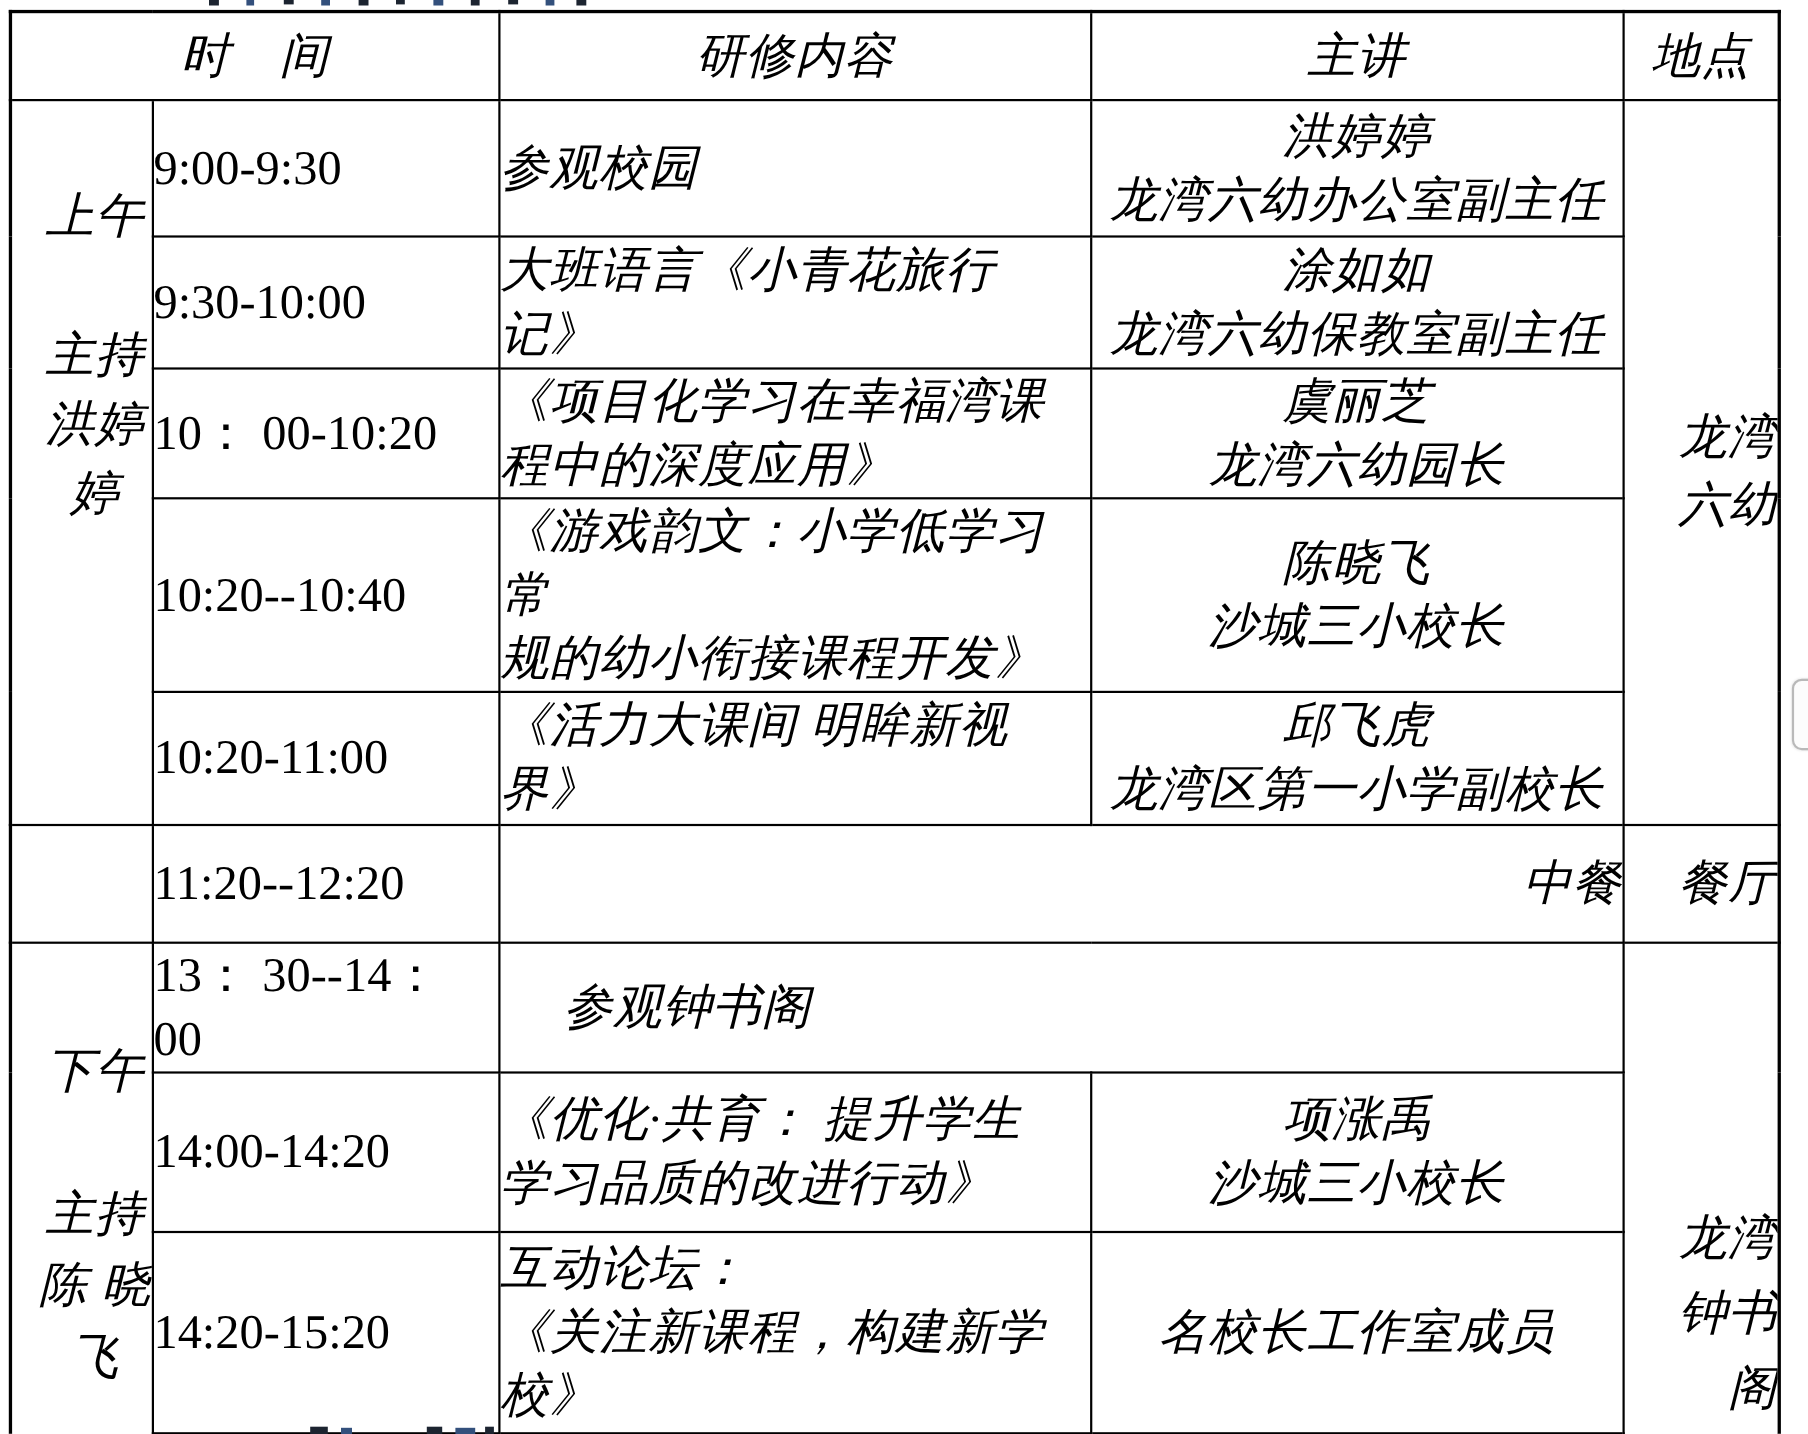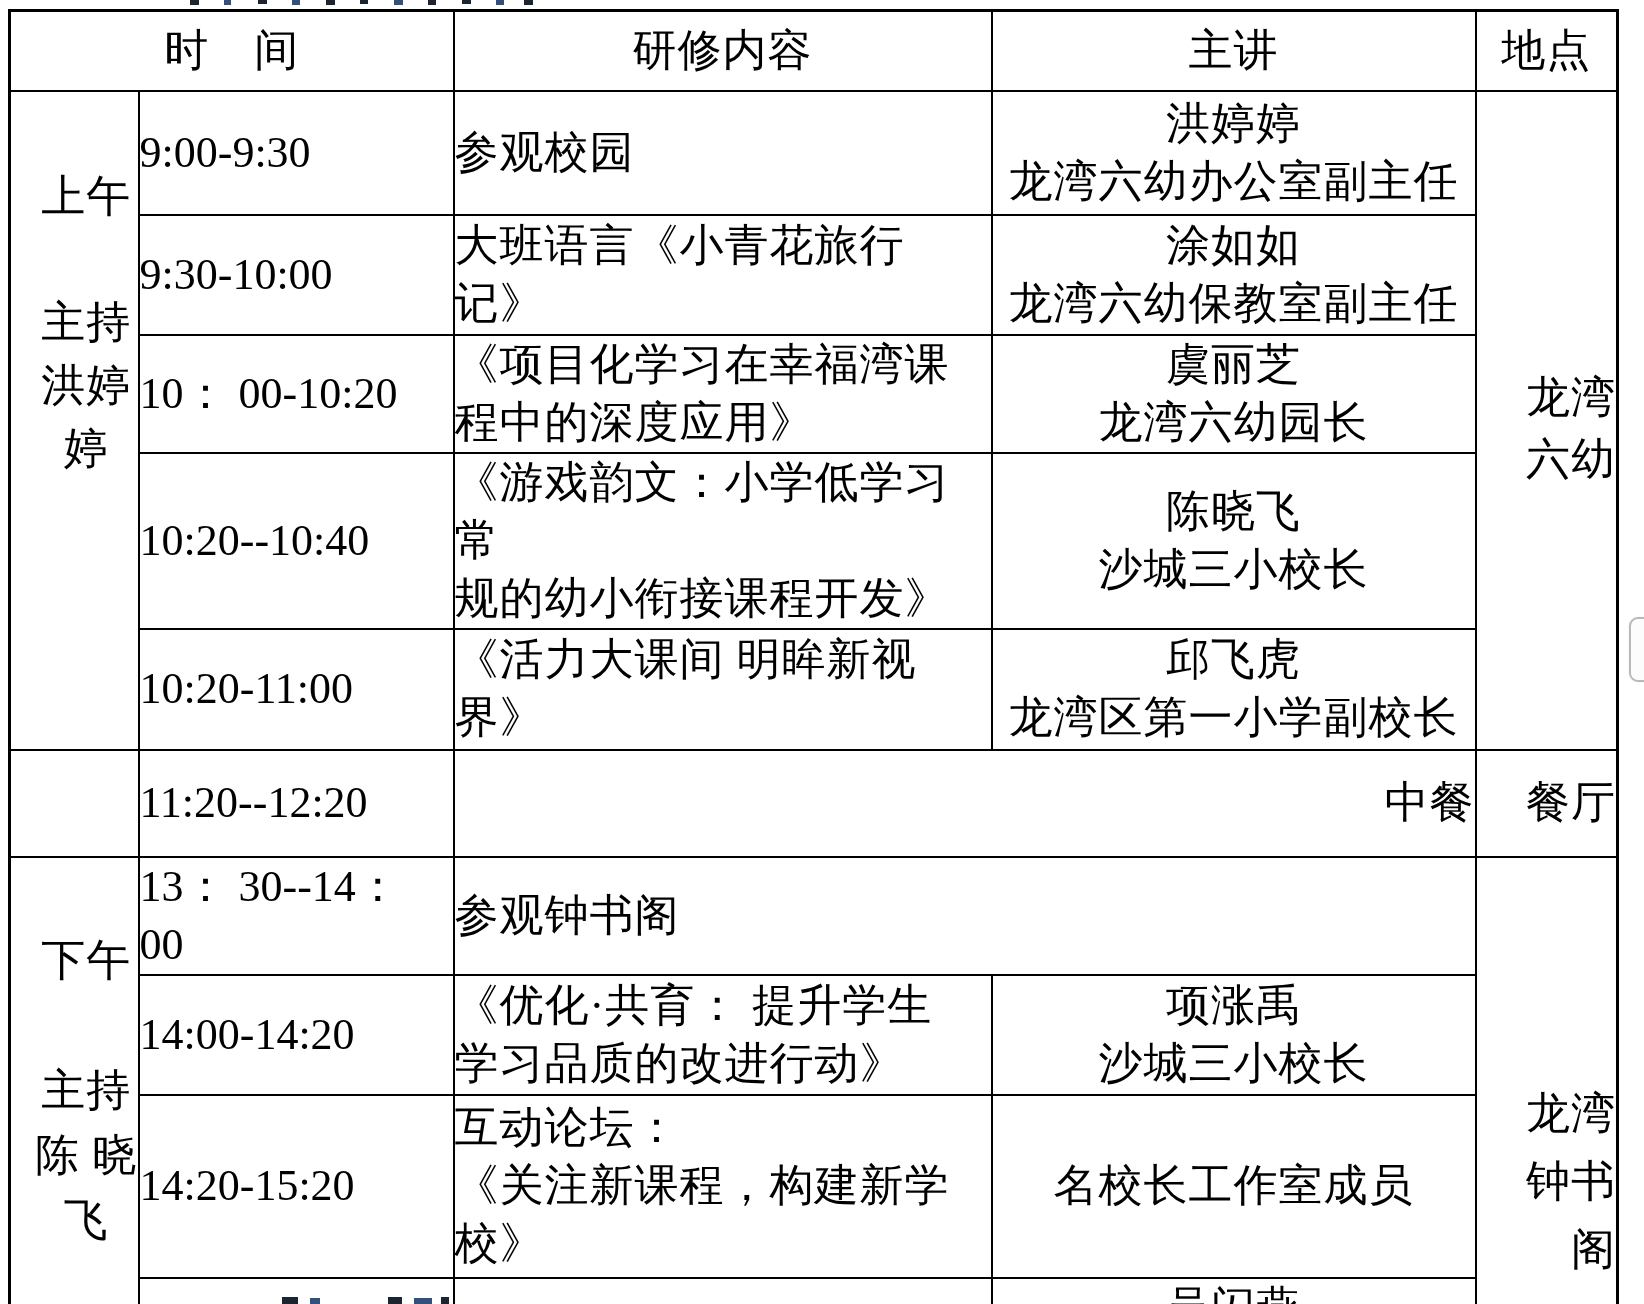--- a/index.html
+++ b/index.html
@@ -20,25 +20,25 @@
   table.schedule{border:3px solid #000;}
   table.schedule td, table.schedule th{
     border:2px solid #000;
     padding:0;
     font-size:44px;
     font-weight:normal;
     vertical-align:middle;
     overflow:hidden;
   }
   .pre{white-space:pre-line;padding-left:24px;}
-  .cjk{letter-spacing:1px;}
+  .cjk{letter-spacing:1px;font-style:italic;}
   th.hdr{text-align:center;}
   td.c-time{text-align:left;padding-left:12px;line-height:58px;}
   td.c-content{text-align:left;padding-left:16px;line-height:58px;}
-  td.c-content.indent{}
+  td.c-content.indent{padding-left:58px;}
   td.c-center{text-align:right;line-height:58px;}
   td.c-speaker{text-align:center;line-height:58px;}
   td.c-loc{text-align:right;line-height:62px;border-radius:26px;}
   td.c-host{text-align:center;line-height:63px;}
   .host-block-am{line-height:63px;margin-bottom:195px;}
   .host-block-pm{line-height:65px;margin-bottom:71px;}
   .loc-block-am{line-height:62px;margin-top:18px;}
   .loc-block-pm{line-height:68px;margin-top:111px;}
   
   .frag{position:absolute;background:#1c2430;}
@@ -153,21 +153,21 @@
     </td>
     <td class="c-time">13： 30--14： 00</td>
     <td class="c-content cjk indent pre" colspan="2">参观钟书阁</td>
     <td class="c-loc cjk" rowspan="4">
       <div class="loc-block-pm pre">龙湾
 钟书
 阁</div>
     </td>
   </tr>
 
-  <tr style="height:120px">
+  <tr style="height:145px">
     <td class="c-time">14:00-14:20</td>
     <td class="c-content cjk pre">《优化·共育： 提升学生
 学习品质的改进行动》</td>
     <td class="c-speaker cjk pre">项涨禹
 沙城三小校长</td>
   </tr>
 
   <tr style="height:183px">
     <td class="c-time">14:20-15:20</td>
     <td class="c-content cjk pre" style="line-height:58px;">互动论坛：

